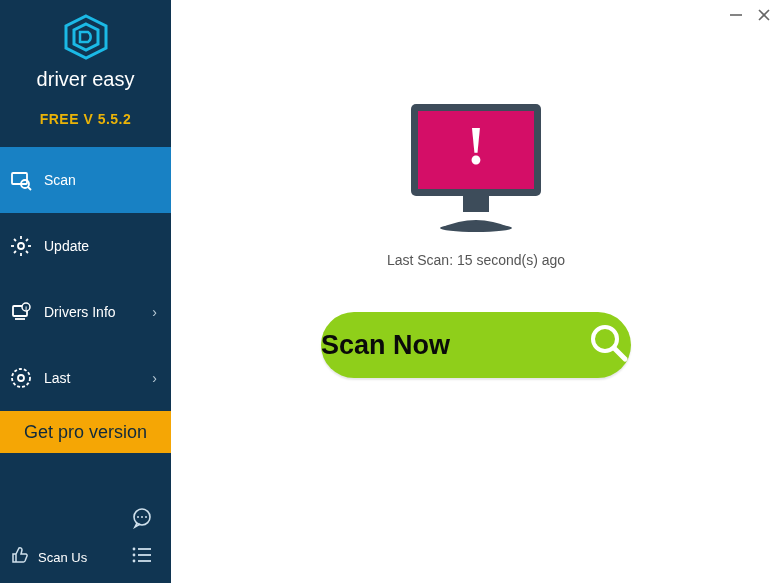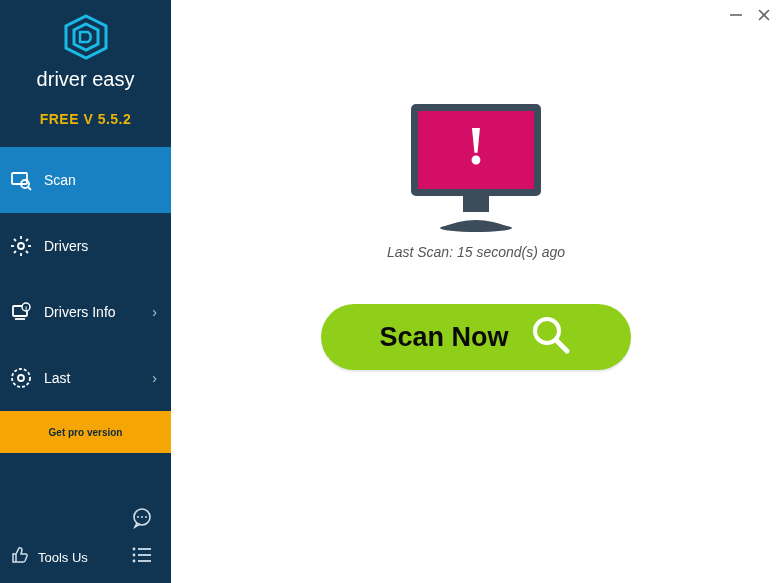--- a/index.html
+++ b/index.html
@@ -66,22 +66,22 @@
       font-size: 14px;
       color: #b8cad6;
     }
     .get-pro {
       height: 42px;
       background: #f5a605;
       color: #0f2a3d;
       display: flex;
       align-items: center;
       justify-content: center;
-      font-size: 10px;
-      font-weight: 700;
+      font-size: 18px;
+      font-weight: 400;
       cursor: pointer;
     }
     .spacer { flex: 1; }
     .bottom-icons {
       display: flex;
       flex-direction: column;
       padding-bottom: 8px;
     }
     .chat-row {
       display: flex;
@@ -117,32 +117,31 @@
     .monitor-wrap { margin-top: 100px; }
     .headline {
       color: #d90d6a;
       font-size: 25px;
       font-weight: 700;
       margin-top: 22px;
     }
     .last-scan {
       color: #555;
       font-size: 14px;
-      margin-top: 8px;
-      font-style: italic;
+      margin-top: 16px;
     }
     .scan-btn {
       margin-top: 44px;
       width: 310px;
       height: 66px;
       background: #8fcf1a;
       border-radius: 40px;
       display: flex;
       align-items: center;
-      justify-content: center;
+      justify-content: space-between;
       cursor: pointer;
       gap: 20px;
       box-shadow: 0 2px 2px rgba(0,0,0,0.1);
     }
     .scan-btn .label {
       color: #0a0a0a;
       font-size: 27px;
       font-weight: 700;
     }
   </style>
@@ -183,21 +182,21 @@
               <line x1="11" y1="18" x2="11" y2="21"></line>
             <line x1="1" y1="11" x2="4" y2="11"></line>
               <line x1="18" y1="11" x2="21" y2="11"></line>
             <line x1="4" y1="4" x2="6" y2="6"></line>
               <line x1="16" y1="16" x2="18" y2="18"></line>
             <line x1="4" y1="18" x2="6" y2="16"></line>
               <line x1="16" y1="6" x2="18" y2="4"></line>
           </g>
         </svg>
       </span>
-      <span class="nav-label">Drivers</span>
+      <span class="nav-label">Update</span>
     </div>
 
     <div class="nav-item">
       <span class="nav-icon">
         <svg width="22" height="22" viewBox="0 0 22 22">
           <rect x="3" y="5" width="14" height="10" rx="1" fill="none" stroke="#fff" stroke-width="1.8"></rect>
           <circle cx="16" cy="6" r="4" fill="#103552" stroke="#fff" stroke-width="1.5"></circle>
           <text x="16" y="9" font-size="6" text-anchor="middle" fill="#fff" font-weight="bold">i</text>
           <line x1="5" y1="18" x2="15" y2="18" stroke="#fff" stroke-width="1.8"></line>
         </svg>
@@ -236,21 +235,21 @@
         </svg>
       </span>
     </div>
     <div class="like-row">
       <div class="like-inner">
         <span>
           <svg width="20" height="20" viewBox="0 0 20 20">
             <path d="M3 9 h3 v8 h-3 z M6 9 l3 -6 a2 2 0 0 1 3 2 l-1 4 h5 a1.5 1.5 0 0 1 1 2 l-2 5 a2 2 0 0 1 -2 1 h-7 z" fill="none" stroke="#cfe0ec" stroke-width="1.5"></path>
           </svg>
         </span>
-        <span class="like-label">Tools Us</span>
+        <span class="like-label">Scan Us</span>
       </div>
       <span>
         <svg width="22" height="18" viewBox="0 0 22 18">
           <circle cx="3" cy="3" r="1.4" fill="#cfe0ec"></circle>
             <line x1="7" y1="3" x2="20" y2="3" stroke="#cfe0ec" stroke-width="1.8"></line>
           <circle cx="3" cy="9" r="1.4" fill="#cfe0ec"></circle>
             <line x1="7" y1="9" x2="20" y2="9" stroke="#cfe0ec" stroke-width="1.8"></line>
           <circle cx="3" cy="15" r="1.4" fill="#cfe0ec"></circle>
             <line x1="7" y1="15" x2="20" y2="15" stroke="#cfe0ec" stroke-width="1.8"></line>
         </svg>

